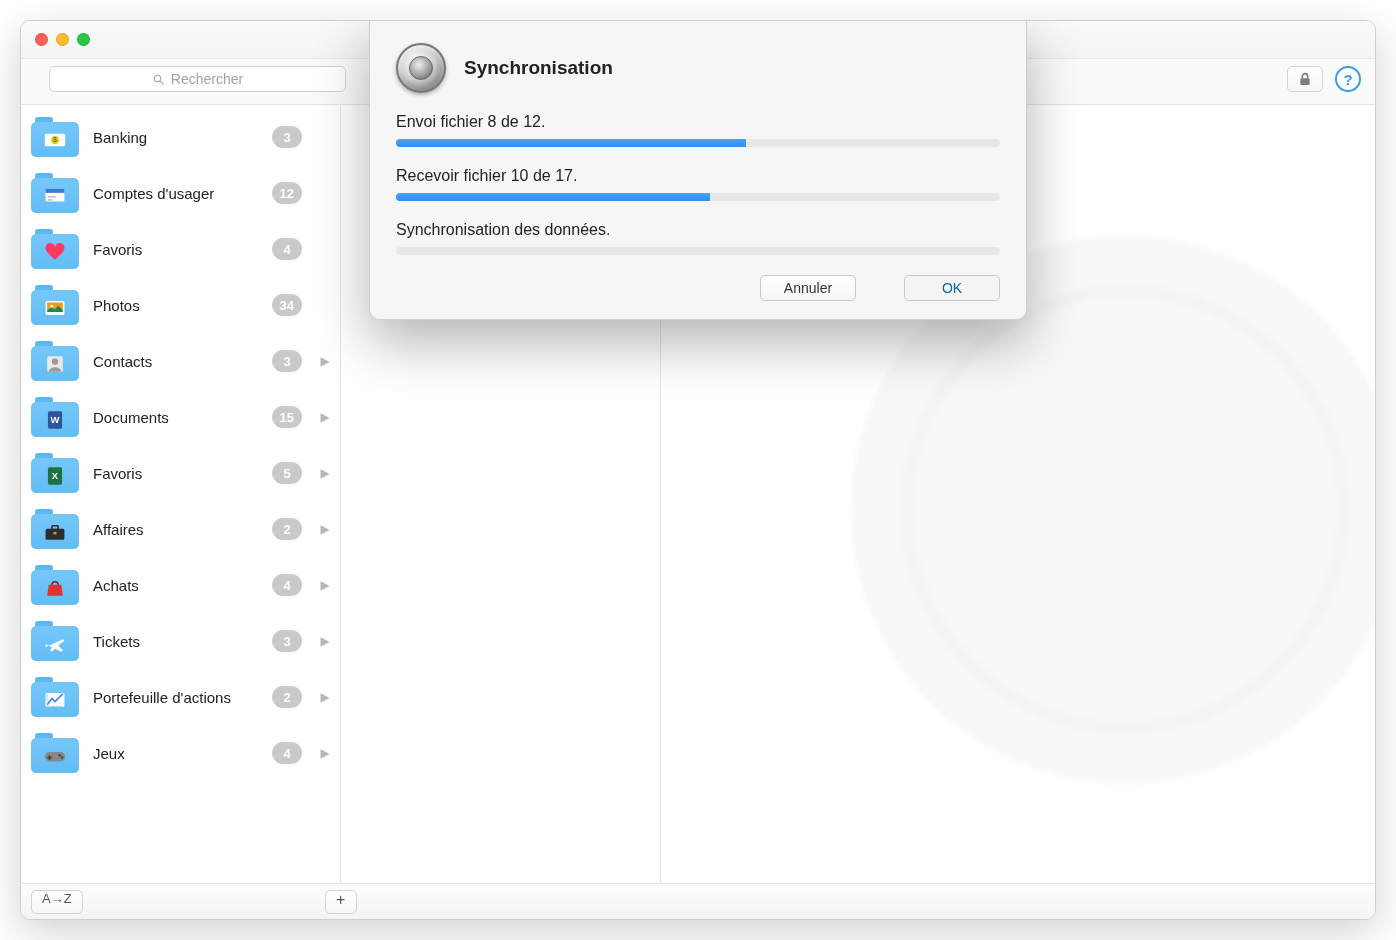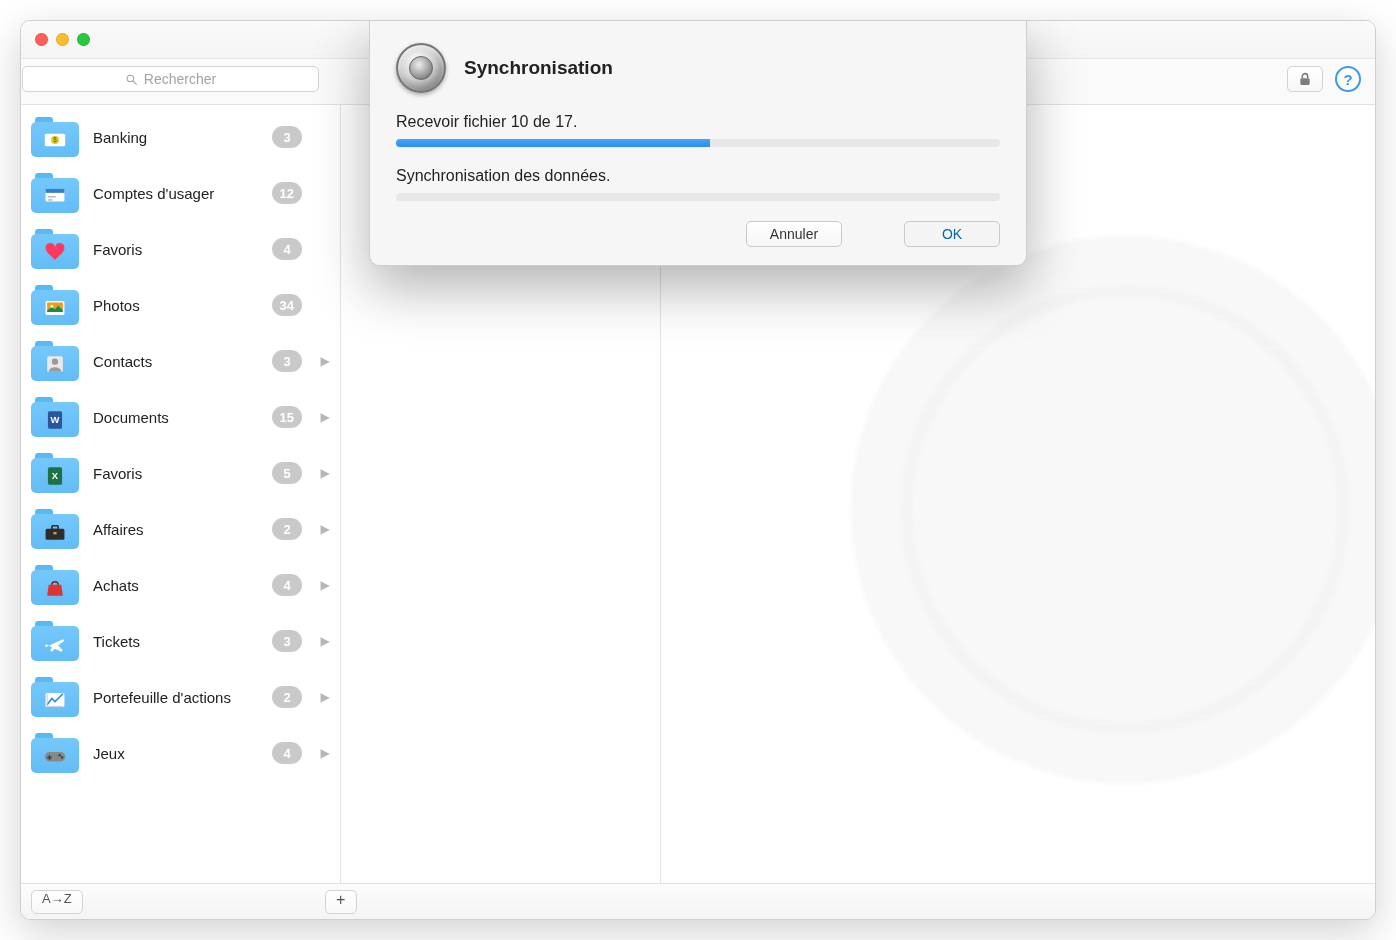--- a/index.html
+++ b/index.html
@@ -26,21 +26,21 @@
     box-shadow:0 12px 40px rgba(0,0,0,.18);
     display:flex;flex-direction:column;overflow:hidden;position:relative;
   }
   .titlebar{height:38px;display:flex;align-items:center;padding:0 14px;background:linear-gradient(#fafafa,#f4f4f4);border-bottom:1px solid #e7e7e7;}
   .traffic{display:flex;gap:8px;}
   .dot{width:13px;height:13px;border-radius:50%;border:1px solid rgba(0,0,0,.12);}
   .dot.red{background:#ff5f57;}
   .dot.yellow{background:#ffbd2e;}
   .dot.green{background:#28c940;}
 
-  .toolbar{height:46px;display:flex;align-items:center;padding:5px 14px 10px 1px;gap:12px;background:#fafafa;border-bottom:1px solid #e2e2e2;}
+  .toolbar{height:46px;display:flex;align-items:center;padding:5px 14px 10px 28px;gap:12px;background:#fafafa;border-bottom:1px solid #e2e2e2;}
   .search{flex:0 0 297px;height:26px;border:1px solid #d3d3d3;border-radius:5px;background:#fff;display:flex;align-items:center;justify-content:center;gap:6px;color:#a3a3a3;font-size:14px;}
   .search .mag{width:13px;height:13px;}
   .toolbar-spacer{flex:1;}
   .toolbtn{height:26px;min-width:36px;border:1px solid #d3d3d3;border-radius:5px;background:linear-gradient(#fff,#f7f7f7);display:flex;align-items:center;justify-content:center;color:#6a6a6a;}
   .help{width:26px;height:26px;border:2px solid #3a99ef;border-radius:50%;color:#3a99ef;font-weight:700;font-size:15px;display:flex;align-items:center;justify-content:center;background:#fff;}
 
   .content{flex:1;display:flex;min-height:0;}
   .sidebar{width:320px;border-right:1px solid #e3e3e3;background:#fff;display:flex;flex-direction:column;}
   .list{flex:1;overflow:auto;padding:4px 0;}
   .item{display:flex;align-items:center;height:56px;padding:0 10px 0 10px;gap:14px;cursor:default;}
@@ -76,21 +76,21 @@
     padding:24px 26px 18px 26px;z-index:50;
   }
   .modal .hdr{display:flex;align-items:center;gap:18px;margin-bottom:20px;}
   .dial{width:50px;height:50px;border-radius:50%;background:radial-gradient(circle at 40% 35%,#fff,#cfcfcf 45%,#8f8f8f 70%,#555 100%);border:2px solid #777;position:relative;box-shadow:inset 0 2px 4px rgba(255,255,255,.7),0 2px 4px rgba(0,0,0,.3);}
   .dial::after{content:"";position:absolute;inset:11px;border-radius:50%;background:radial-gradient(circle at 40% 35%,#eee,#999 60%,#555);border:1px solid #666;}
   .modal h2{margin:0;font-size:19px;font-weight:700;color:#222;}
   .task{margin-bottom:20px;}
   .task .lbl{font-size:16px;color:#222;margin-bottom:8px;}
   .bar{height:8px;border-radius:4px;background:var(--progress-track);overflow:hidden;}
   .bar .fill{height:100%;background:linear-gradient(#4aa3f6,var(--progress-fill));}
-  .modal .actions{display:flex;justify-content:flex-end;gap:14px;margin-top:10px;}
+  .modal .actions{display:flex;justify-content:flex-end;gap:0;margin-top:10px;}
   .mbtn{height:26px;min-width:96px;border:1px solid #c9c9c9;border-radius:5px;background:linear-gradient(#fff,#f6f6f6);font-size:14px;color:#333;display:flex;align-items:center;justify-content:center;}
   .mbtn.disabled{color:#0369a1;background:#f4f4f4;margin-left:48px;}
 
   
   .glyph svg{display:block;}
 </style>
 </head>
 <body>
 
 <div class="window">
@@ -350,20 +350,26 @@
       <span>+</span>
     </div>
   </div>
 
   <div class="modal">
     <div class="hdr">
       <div class="dial"></div>
       <h2>Synchronisation</h2>
     </div>
     <div id="tasks">
+        <div class="task">
+    <div class="lbl">Envoi fichier 8 de 12.</div>
+    <div class="bar">
+      <div class="fill" style="width:58%"></div>
+    </div>
+        </div>
         <div class="task">
     <div class="lbl">Recevoir fichier 10 de 17.</div>
     <div class="bar">
       <div class="fill" style="width:52%"></div>
     </div>
         </div>
         <div class="task">
     <div class="lbl">Synchronisation des données.</div>
     <div class="bar">
       <div class="fill" style="width:0%"></div>

